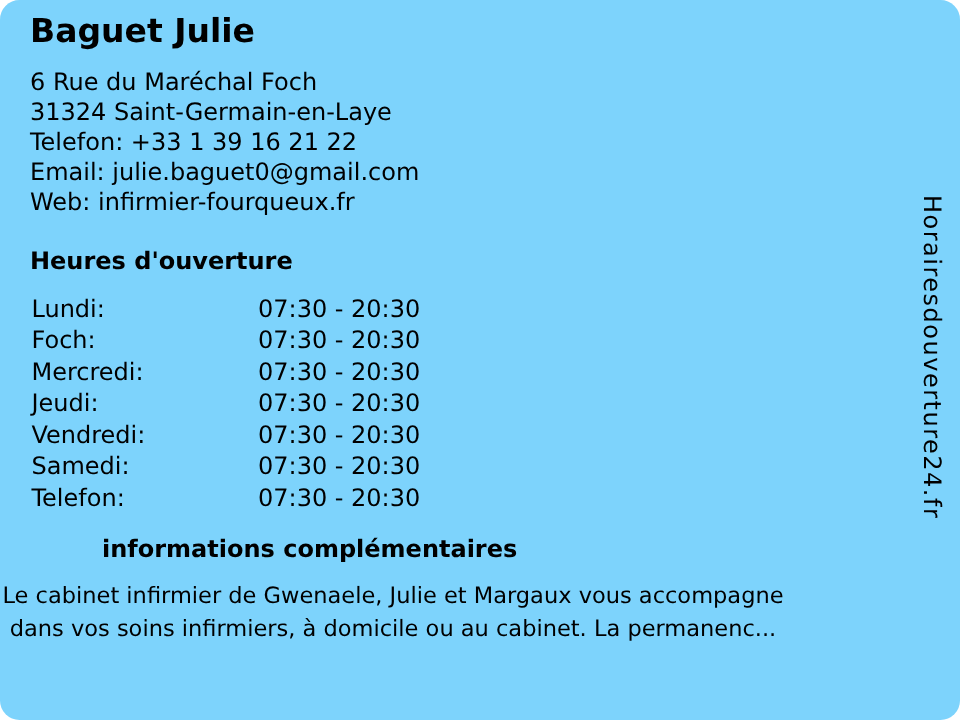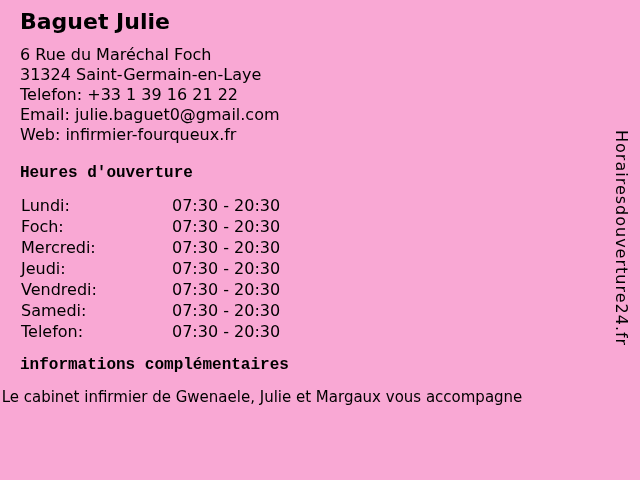--- a/index.html
+++ b/index.html
@@ -1,23 +1,24 @@
 <!DOCTYPE html>
 <html><head>
 <meta charset="utf-8">
 <style>
   html, body { margin: 0; padding: 0; }
   .page {
     position: relative;
     width: 640px;
     height: 480px;
-    background: #f9a8d4;
+    background: #7dd3fc;
     color: #000000;
     font-family: "DejaVu Sans", "Liberation Sans", sans-serif;
     overflow: hidden;
+    border-radius: 13px;
   }
   .page-title {
     position: absolute;
     left: 20px;
     top: 9px;
     margin: 0;
     font-size: 22px;
     font-weight: bold;
     white-space: nowrap;
   }
@@ -29,24 +30,23 @@
     line-height: 20px;
     white-space: nowrap;
   }
   .section-heading {
     position: absolute;
     left: 20px;
     margin: 0;
     font-size: 16px;
     font-weight: bold;
     white-space: nowrap;
-    font-family: Liberation Mono, monospace;
   }
   .hours-heading { top: 164px; }
-  .info-heading  { top: 356px; }
+  .info-heading  { top: 356px; margin-left: 48px; }
   .hours {
     position: absolute;
     left: 21px;
     top: 195px;
     font-size: 16px;
     line-height: 21px;
   }
   .hrow { display: flex; gap: 32px; }
   .hrow .day { flex: 0 0 119px; white-space: nowrap; }
   .hrow .time { white-space: nowrap; }
@@ -114,17 +114,18 @@
     <div class="hrow">
       <span class="day">Telefon:</span>
       <span class="time">07:30 - 20:30</span>
     </div>
   </div>
 
   <h2 class="section-heading info-heading">informations complémentaires</h2>
 
   <div class="info-paragraph">
     <div>Le cabinet infirmier de Gwenaele, Julie et Margaux vous accompagne</div>
+    <div>dans vos soins infirmiers, à domicile ou au cabinet. La permanenc...</div>
   </div>
 
   <div class="watermark">Horairesdouverture24.fr</div>
 
 </div>
 
 </body></html>

